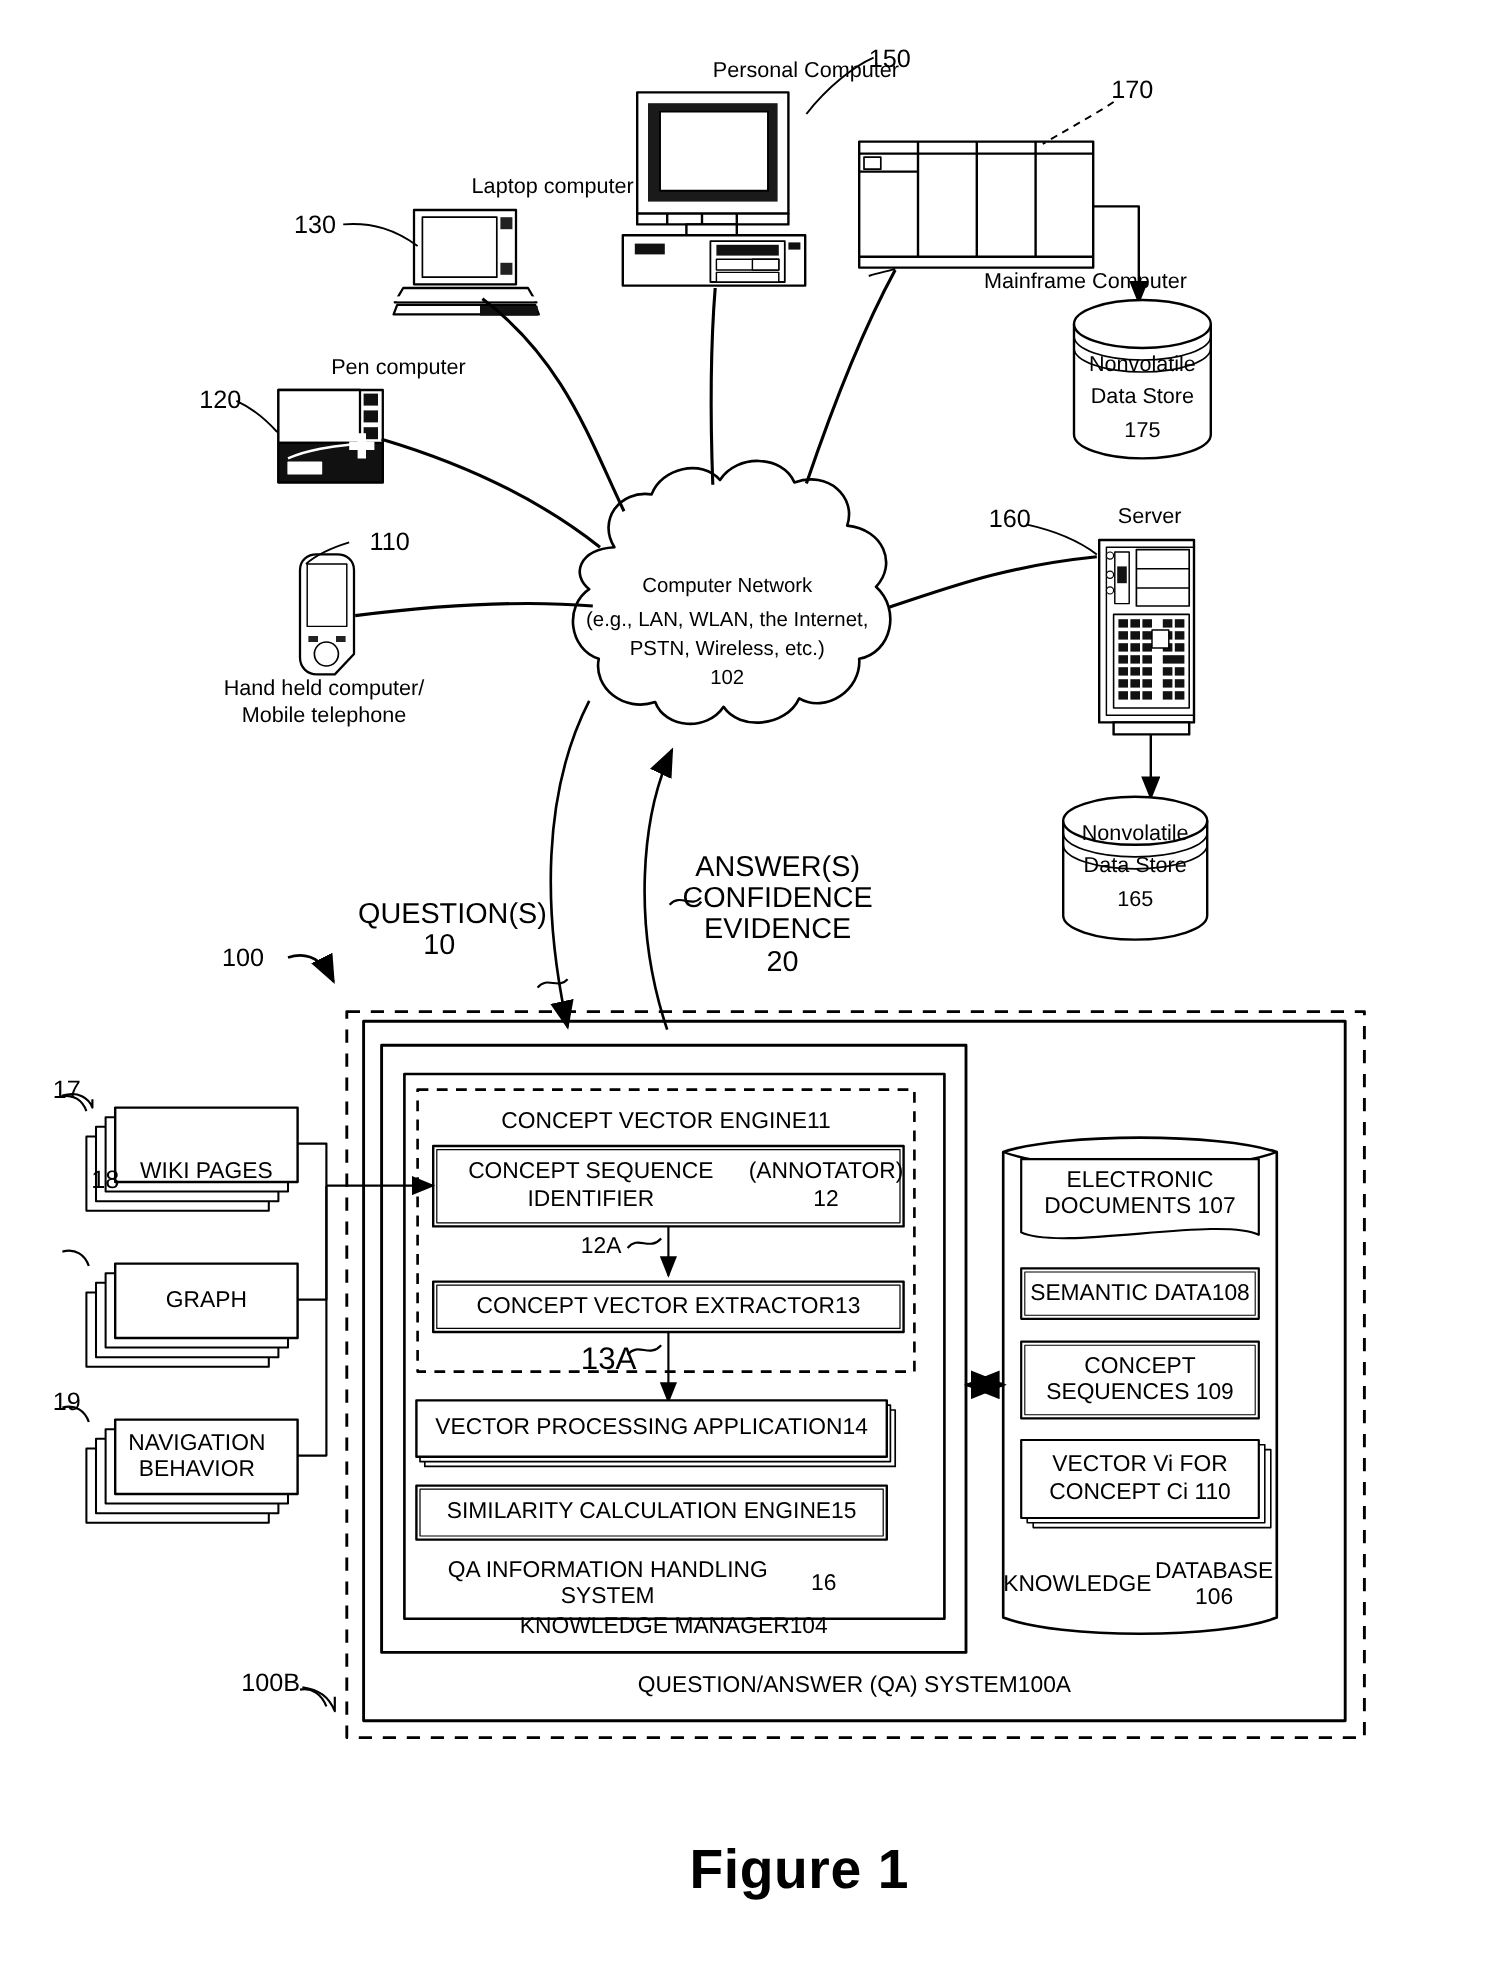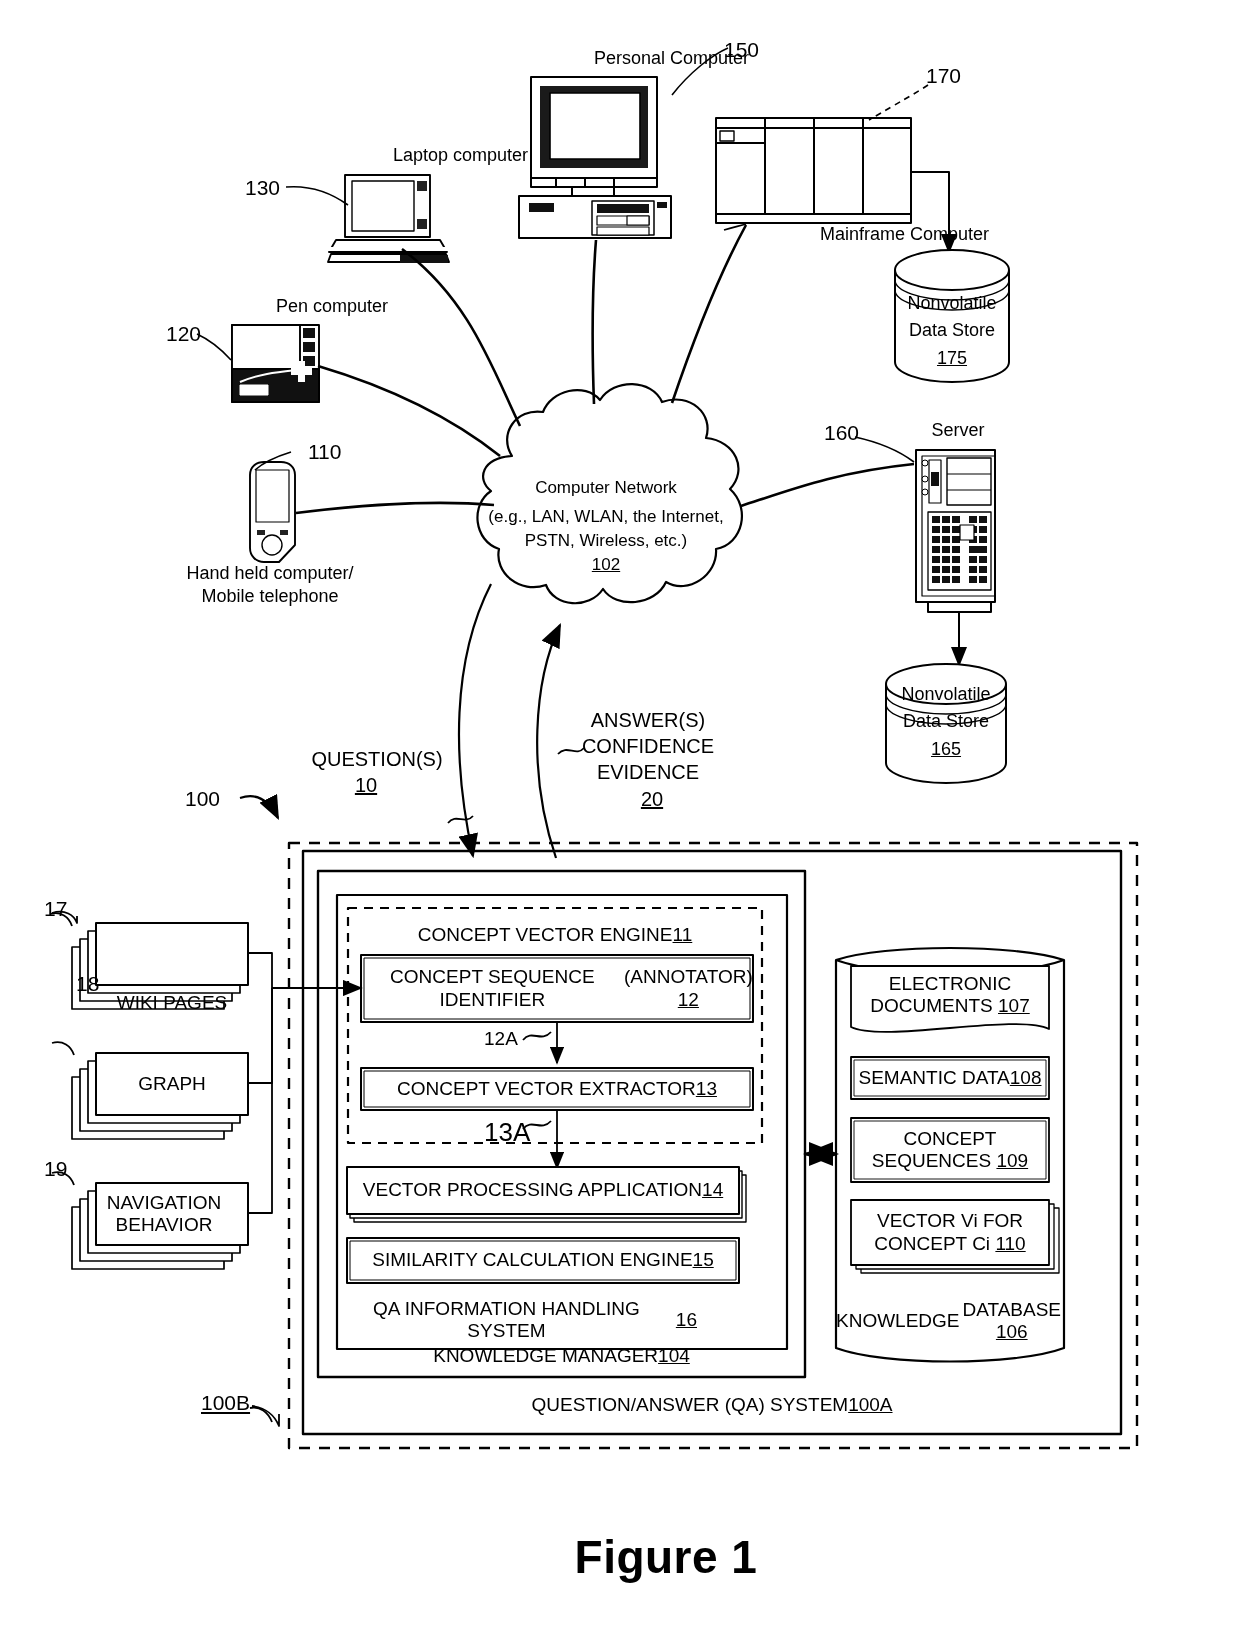--- a/index.html
+++ b/index.html
@@ -25,42 +25,42 @@
     position: absolute;
     font-family: "Liberation Sans", sans-serif;
     color: #000;
     white-space: nowrap;
     line-height: 1.18;
   }
   .ctr { transform: translateX(-50%); text-align: center; }
   .num { font-size: 21px; }
   .devname { font-size: 18px; }
   .cloudtxt { font-size: 17px; text-align: center; }
-  .u { text-decoration: underline; }
+  .u { }
   .boxtxt {
     position: absolute;
     display: flex;
     align-items: center;
     justify-content: center;
     text-align: center;
     font-size: 19px;
     line-height: 1.16;
     box-sizing: border-box;
   }
   .figcap {
     position: absolute;
     left: 620px;
     top: 1530px;
     transform: translateX(-50%);
     font-size: 46px;
     font-weight: bold;
     letter-spacing: 0.5px;
     margin-left: 46px;
   }
-  .qlabel { font-size: 20px; text-align: center; line-height: 1.25; }
+  .qlabel { font-size: 24px; text-align: center; line-height: 1.25; }
 </style>
 </head>
 <body>
 
 <svg id="canvas" viewBox="0 0 1240 1638" xmlns="http://www.w3.org/2000/svg">
   <defs>
     <marker id="arrow" markerWidth="11" markerHeight="9" refX="10" refY="4.5" orient="auto">
       <path d="M0,0 L11,4.5 L0,9 Z" fill="#000"></path>
     </marker>
     <marker id="arrowS" markerWidth="10" markerHeight="8" refX="9" refY="4" orient="auto">
@@ -365,21 +365,21 @@
 <div class="lbl qlabel ctr u" style="left:366px; top:773px;text-align:center;">10</div>
 
 <div class="lbl qlabel ctr" style="left:648px; top:708px;">ANSWER(S)</div>
 <div class="lbl qlabel ctr" style="left:648px; top:734px;">CONFIDENCE</div>
 <div class="lbl qlabel ctr" style="left:648px; top:760px;">EVIDENCE</div>
 <div class="lbl qlabel ctr u" style="left:652px; top:787px;">20</div>
 
 <div class="lbl num" style="left:185px; top:787px;">100</div>
 <div class="lbl num u" style="left:201px; top:1391px;">100B</div>
 
-<div class="boxtxt" style="left:96px; top:972px; width:152px; height:62px;">WIKI PAGES</div>
+<div class="boxtxt" style="left:96px; top:946px; width:152px; height:62px;">WIKI PAGES</div>
 <div class="lbl num" style="left:44px; top:897px;">17</div>
 
 <div class="boxtxt" style="left:96px; top:1053px; width:152px; height:62px;">GRAPH</div>
 <div class="lbl num" style="left:44px; top:972px;margin-left:32px;">18</div>
 
 <div class="boxtxt" style="left:96px; top:1183px; width:136px; height:62px; padding:0 6px;">NAVIGATION BEHAVIOR</div>
 <div class="lbl num" style="left:44px; top:1157px;">19</div>
 
 <div class="boxtxt" style="left:348px; top:918px; width:414px; height:34px;">
   <span>CONCEPT VECTOR ENGINE </span>

